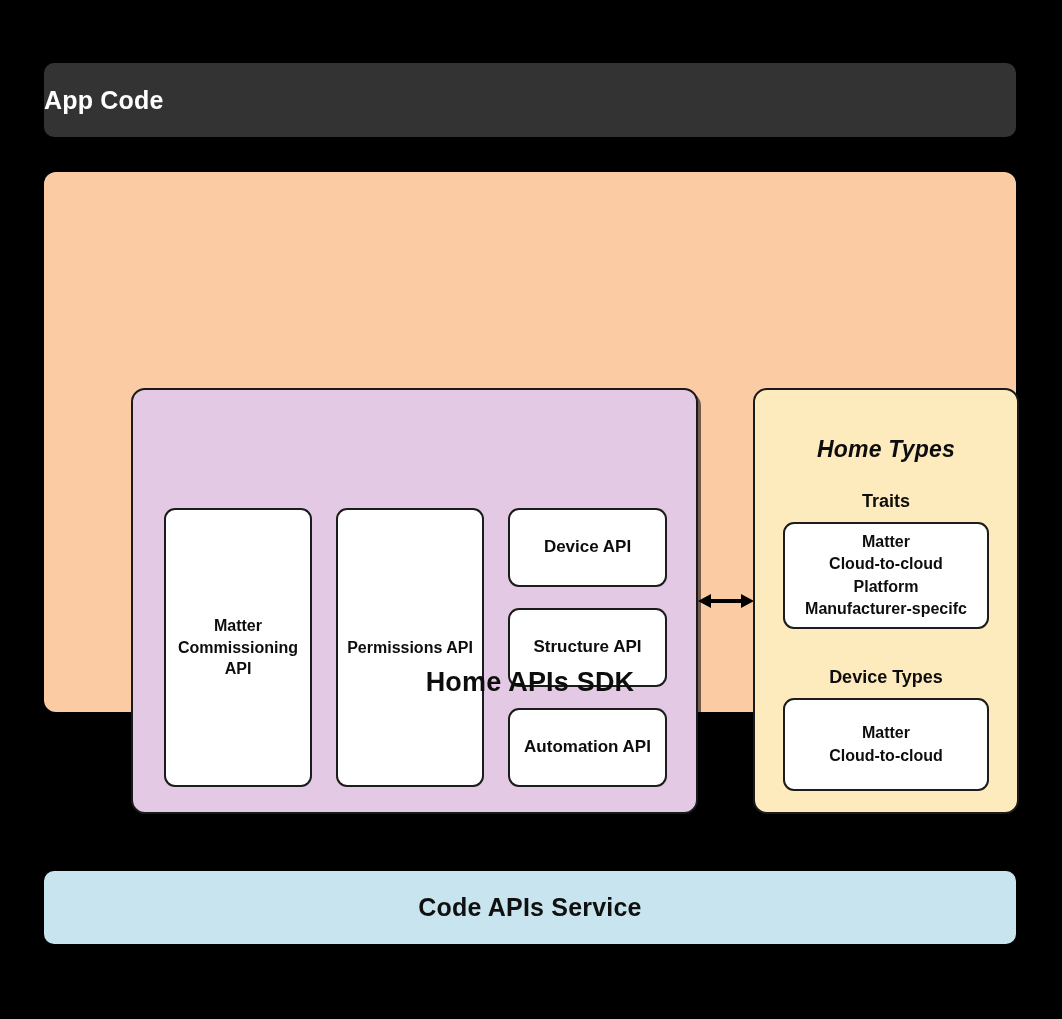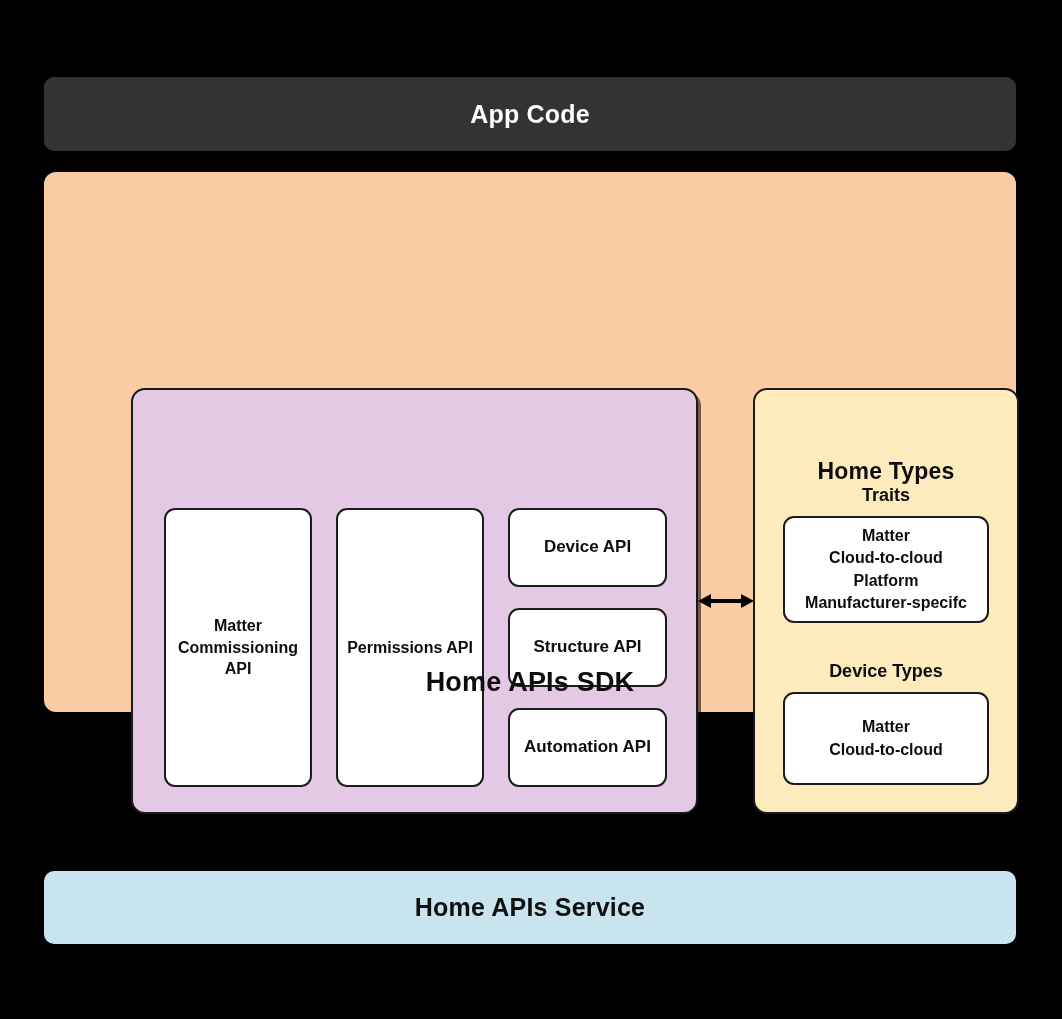--- a/index.html
+++ b/index.html
@@ -17,28 +17,27 @@
     width: 1062px;
     height: 1019px;
     background: #000000;
     overflow: hidden;
   }
 
   
   .bar-app-code {
     position: absolute;
     left: 44px;
-    top: 77px;
+    top: 63px;
     width: 972px;
     height: 74px;
     background: #333333;
     border-radius: 10px;
     display: flex;
     align-items: center;
-    justify-content: center;
   }
   .bar-app-code .bar-label {
     color: #ffffff;
     font-size: 25px;
     font-weight: bold;
     letter-spacing: 0.2px;
   }
 
   
   .bar-service {
@@ -146,29 +145,29 @@
   .card-small { width: 159px; height: 79px; font-size: 17px; }
 
   
   .panel-home-types {
     left: 709px;
     top: 216px;
     width: 266px;
     height: 426px;
     background: #fdeabd;
   }
-  .panel-home-types .panel-title { margin-top: 68px; }
+  .panel-home-types .panel-title { margin-top: 46px; font-style: italic; }
 
   .subgroup-title {
     text-align: center;
     font-size: 18px;
     font-weight: bold;
     color: #0d0d0d;
   }
-  .subgroup-traits { }
+  .subgroup-traits { margin-top: 28px; }
   .subgroup-device-types { margin-top: 38px; }
 
   .types-card {
     margin: 10px auto 0 auto;
     background: #ffffff;
     border: 2px solid #1c1c1c;
     border-radius: 11px;
     width: 206px;
     display: flex;
     flex-direction: column;
@@ -239,16 +238,16 @@
 
       <div class="subgroup-title subgroup-device-types">Device Types</div>
       <div class="types-card types-card-device" style="white-space: pre-line;">Matter
 Cloud-to-cloud</div>
     </div>
 
     <div class="sdk-caption">Home APIs SDK</div>
   </div>
 
   <div class="bar-service">
-    <span class="bar-label">Home APIs Service</span>
+    <span class="bar-label">Code APIs Service</span>
   </div>
 
 </div>
 
 </body></html>

